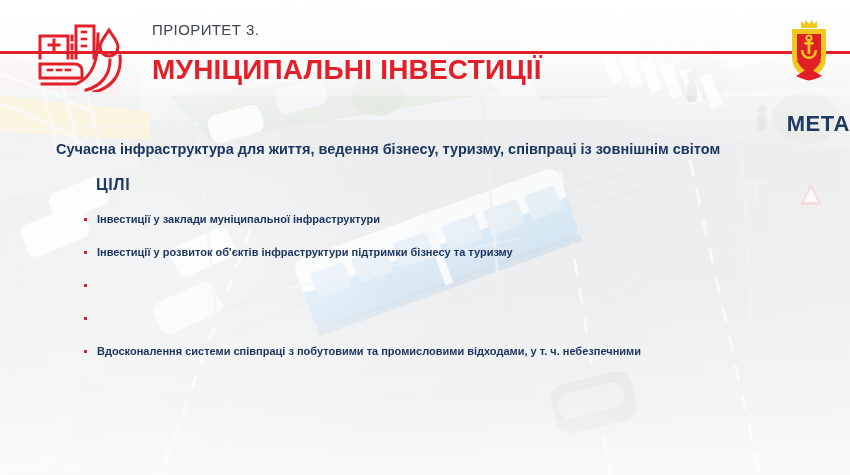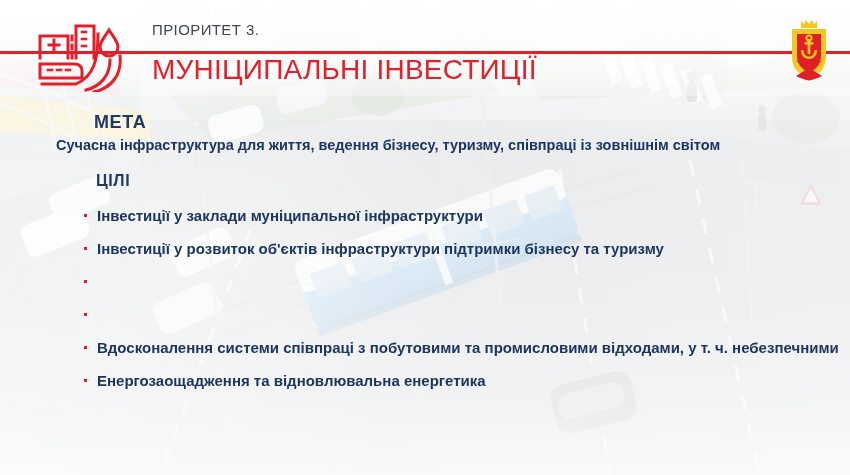--- a/index.html
+++ b/index.html
@@ -102,21 +102,21 @@
     color: #3f4651;
     line-height: 1;
     white-space: nowrap;
   }
 
   .maintitle {
     position: absolute;
     left: 152px;
     top: 56px;
     font-size: 28px;
-    font-weight: normal;
+    font-weight: bold;
     letter-spacing: 0.2px;
     color: #e3202a;
     line-height: 1;
     white-space: nowrap;
     text-align: right;
   }
 
   .arms {
     position: absolute;
     right: 18px;
@@ -129,26 +129,27 @@
   
   .content {
     position: absolute;
     left: 0; top: 96px;
     width: 850px;
     z-index: 6;
   }
 
   .h-meta {
     margin-left: 94px;
-    font-size: 18px;
+    font-size: 22px;
     font-weight: bold;
     letter-spacing: 0.6px;
     color: #1f3a63;
     line-height: 1;
     padding-top: 17px;
+    text-align: right;
   }
 
   .meta-text {
     margin-left: 56px;
     margin-top: 4px;
     width: 700px;
     font-size: 14.5px;
     font-weight: bold;
     color: #1d3congo;
     color: #1c3660;
@@ -170,21 +171,21 @@
     list-style: none;
   }
 
   .goal {
     position: relative;
     margin-left: 84px;
     padding-left: 13px;
     height: 33px;
     display: flex;
     align-items: center;
-    font-size: 15px;
+    font-size: 11px;
     font-weight: bold;
     color: #1c3660;
     line-height: 1.2;
     white-space: nowrap;
   }
 
   .goal .dot {
     position: absolute;
     left: 0;
     top: 14px;
@@ -455,20 +456,16 @@
       <li class="goal">
         <span class="dot"></span>
       </li>
       <li class="goal">
         <span class="dot"></span>
       </li>
       <li class="goal">
         <span class="dot"></span>
         <span>Вдосконалення системи співпраці з побутовими та промисловими відходами, у т. ч. небезпечними</span>
       </li>
-      <li class="goal">
-        <span class="dot"></span>
-        <span>Енергозаощадження та відновлювальна енергетика</span>
-      </li>
     </ul>
   </div>
 
 </div>
 
 </body></html>

